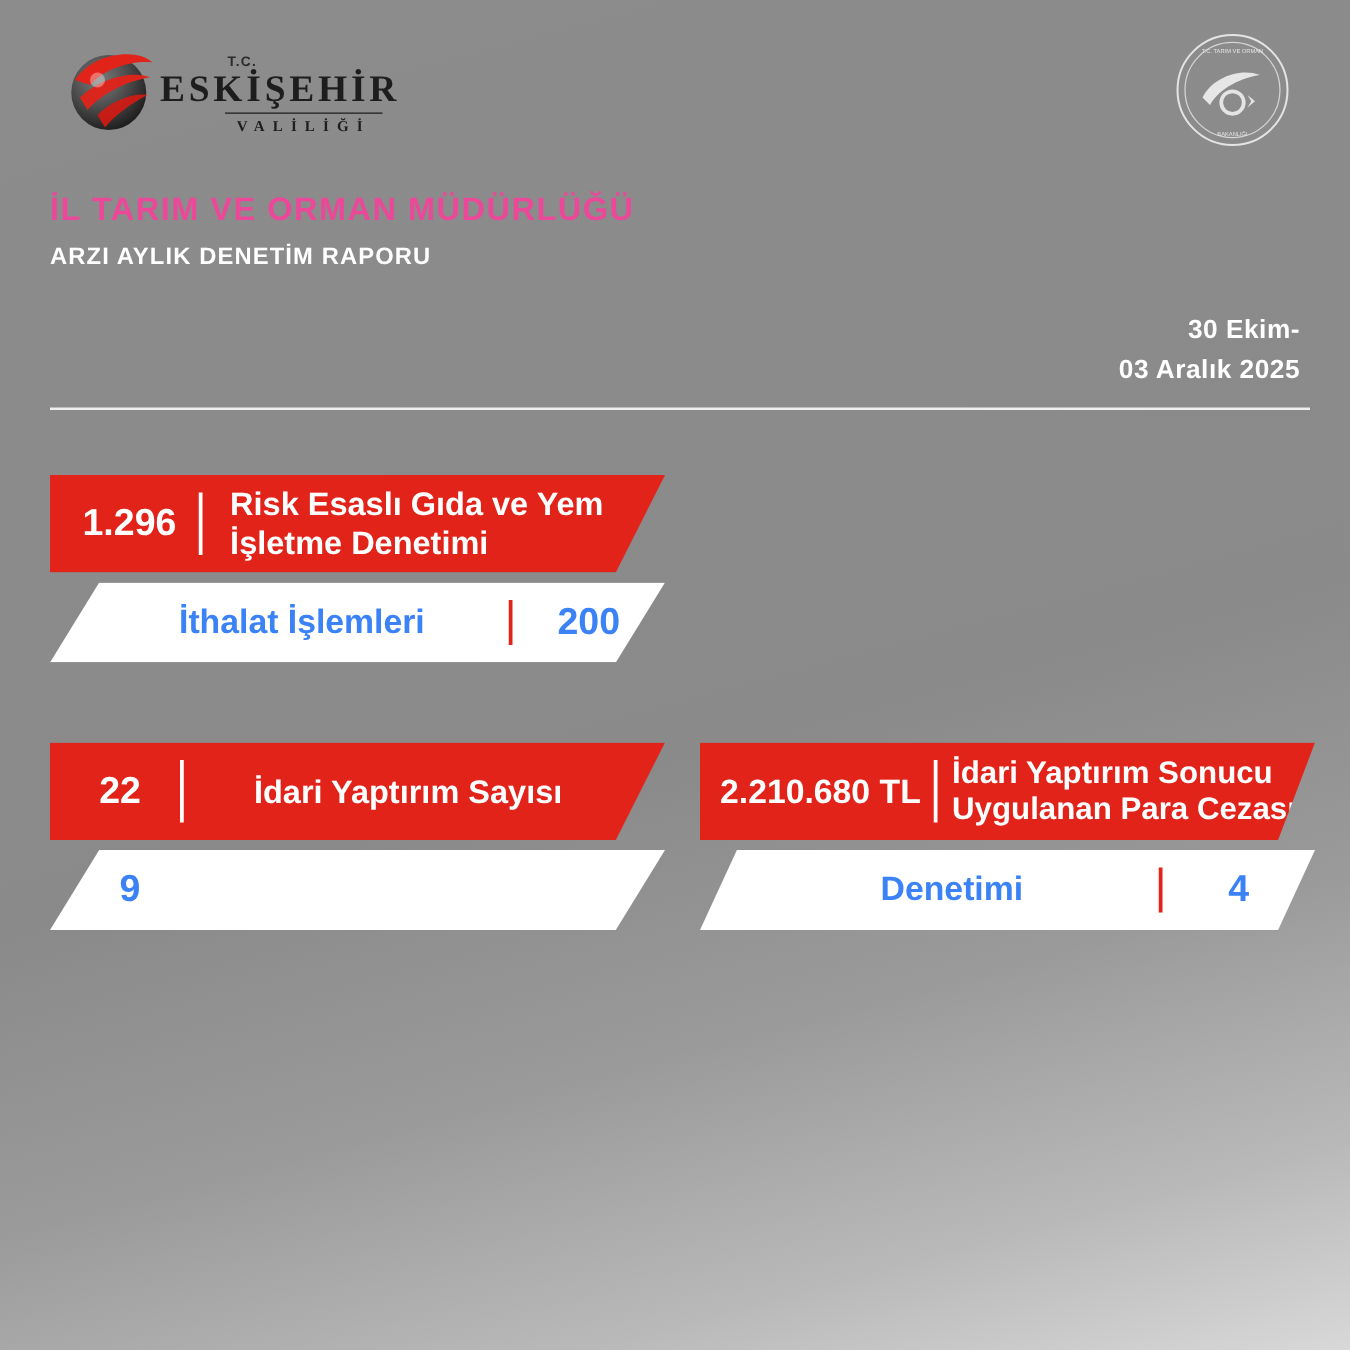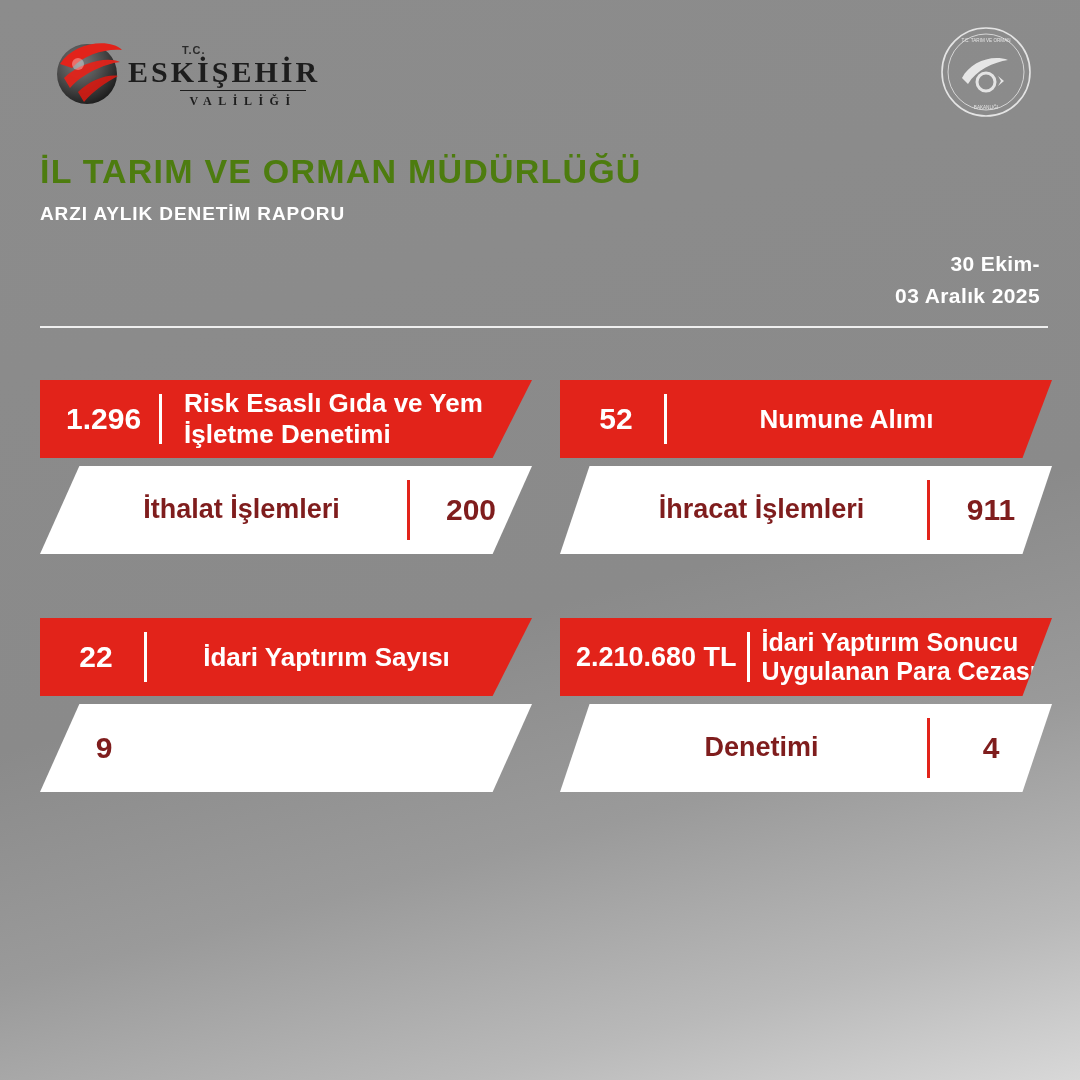--- a/index.html
+++ b/index.html
@@ -90,25 +90,25 @@
 
   
   .titles {
     position: absolute;
     top: 152px;
     left: 40px;
     width: 700px;
   }
 
   .title-1 {
-    font-size: 34px;
+    font-size: 26px;
     font-weight: bold;
     letter-spacing: 1.2px;
     margin-bottom: 9px;
-    color: #4d7c0f;
+    color: #ec4899;
   }
 
   .title-2 {
     font-size: 19px;
     font-weight: bold;
     letter-spacing: 1.1px;
     margin-bottom: 10px;
     color: #ffffff;
   }
 
@@ -166,22 +166,22 @@
     height: 78px;
     display: flex;
     align-items: center;
     position: relative;
     filter: drop-shadow(2px 5px 5px rgba(0,0,0,0.30));
   }
 
   
   .band-white {
     background: #ffffff;
-    color: #7f1d1d;
-    height: 88px;
+    color: #3b82f6;
+    height: 64px;
     display: flex;
     align-items: center;
     position: relative;
     margin-top: 8px;
     filter: drop-shadow(2px 6px 6px rgba(0,0,0,0.30));
   }
 
   
   .shape-red-a  { clip-path: polygon(0 0, 100% 0, 92% 100%, 0 100%); }
   .shape-red-b  { clip-path: polygon(0 0, 100% 0, 94% 100%, 0 100%); }
@@ -309,32 +309,20 @@
         <div class="sep sep-white"></div>
         <div class="lbl rb-lbl">Risk Esaslı Gıda ve Yem İşletme Denetimi</div>
       </div>
       <div class="band-white shape-white-a">
         <div class="lbl wb-lbl">İthalat İşlemleri</div>
         <div class="sep sep-red"></div>
         <div class="num wb-num">200</div>
       </div>
     </div>
 
-    <div class="pair">
-      <div class="band-red shape-red-b">
-        <div class="num rb-num small">52</div>
-        <div class="sep sep-white"></div>
-        <div class="lbl rb-lbl center">Numune Alımı</div>
-      </div>
-      <div class="band-white shape-white-b">
-        <div class="lbl wb-lbl">İhracat İşlemleri</div>
-        <div class="sep sep-red"></div>
-        <div class="num wb-num">911</div>
-      </div>
-    </div>
 
   </div>
 
   <div class="grid-row">
 
     <div class="pair">
       <div class="band-red shape-red-a">
         <div class="num rb-num small">22</div>
         <div class="sep sep-white"></div>
         <div class="lbl rb-lbl center">İdari Yaptırım Sayısı</div>

